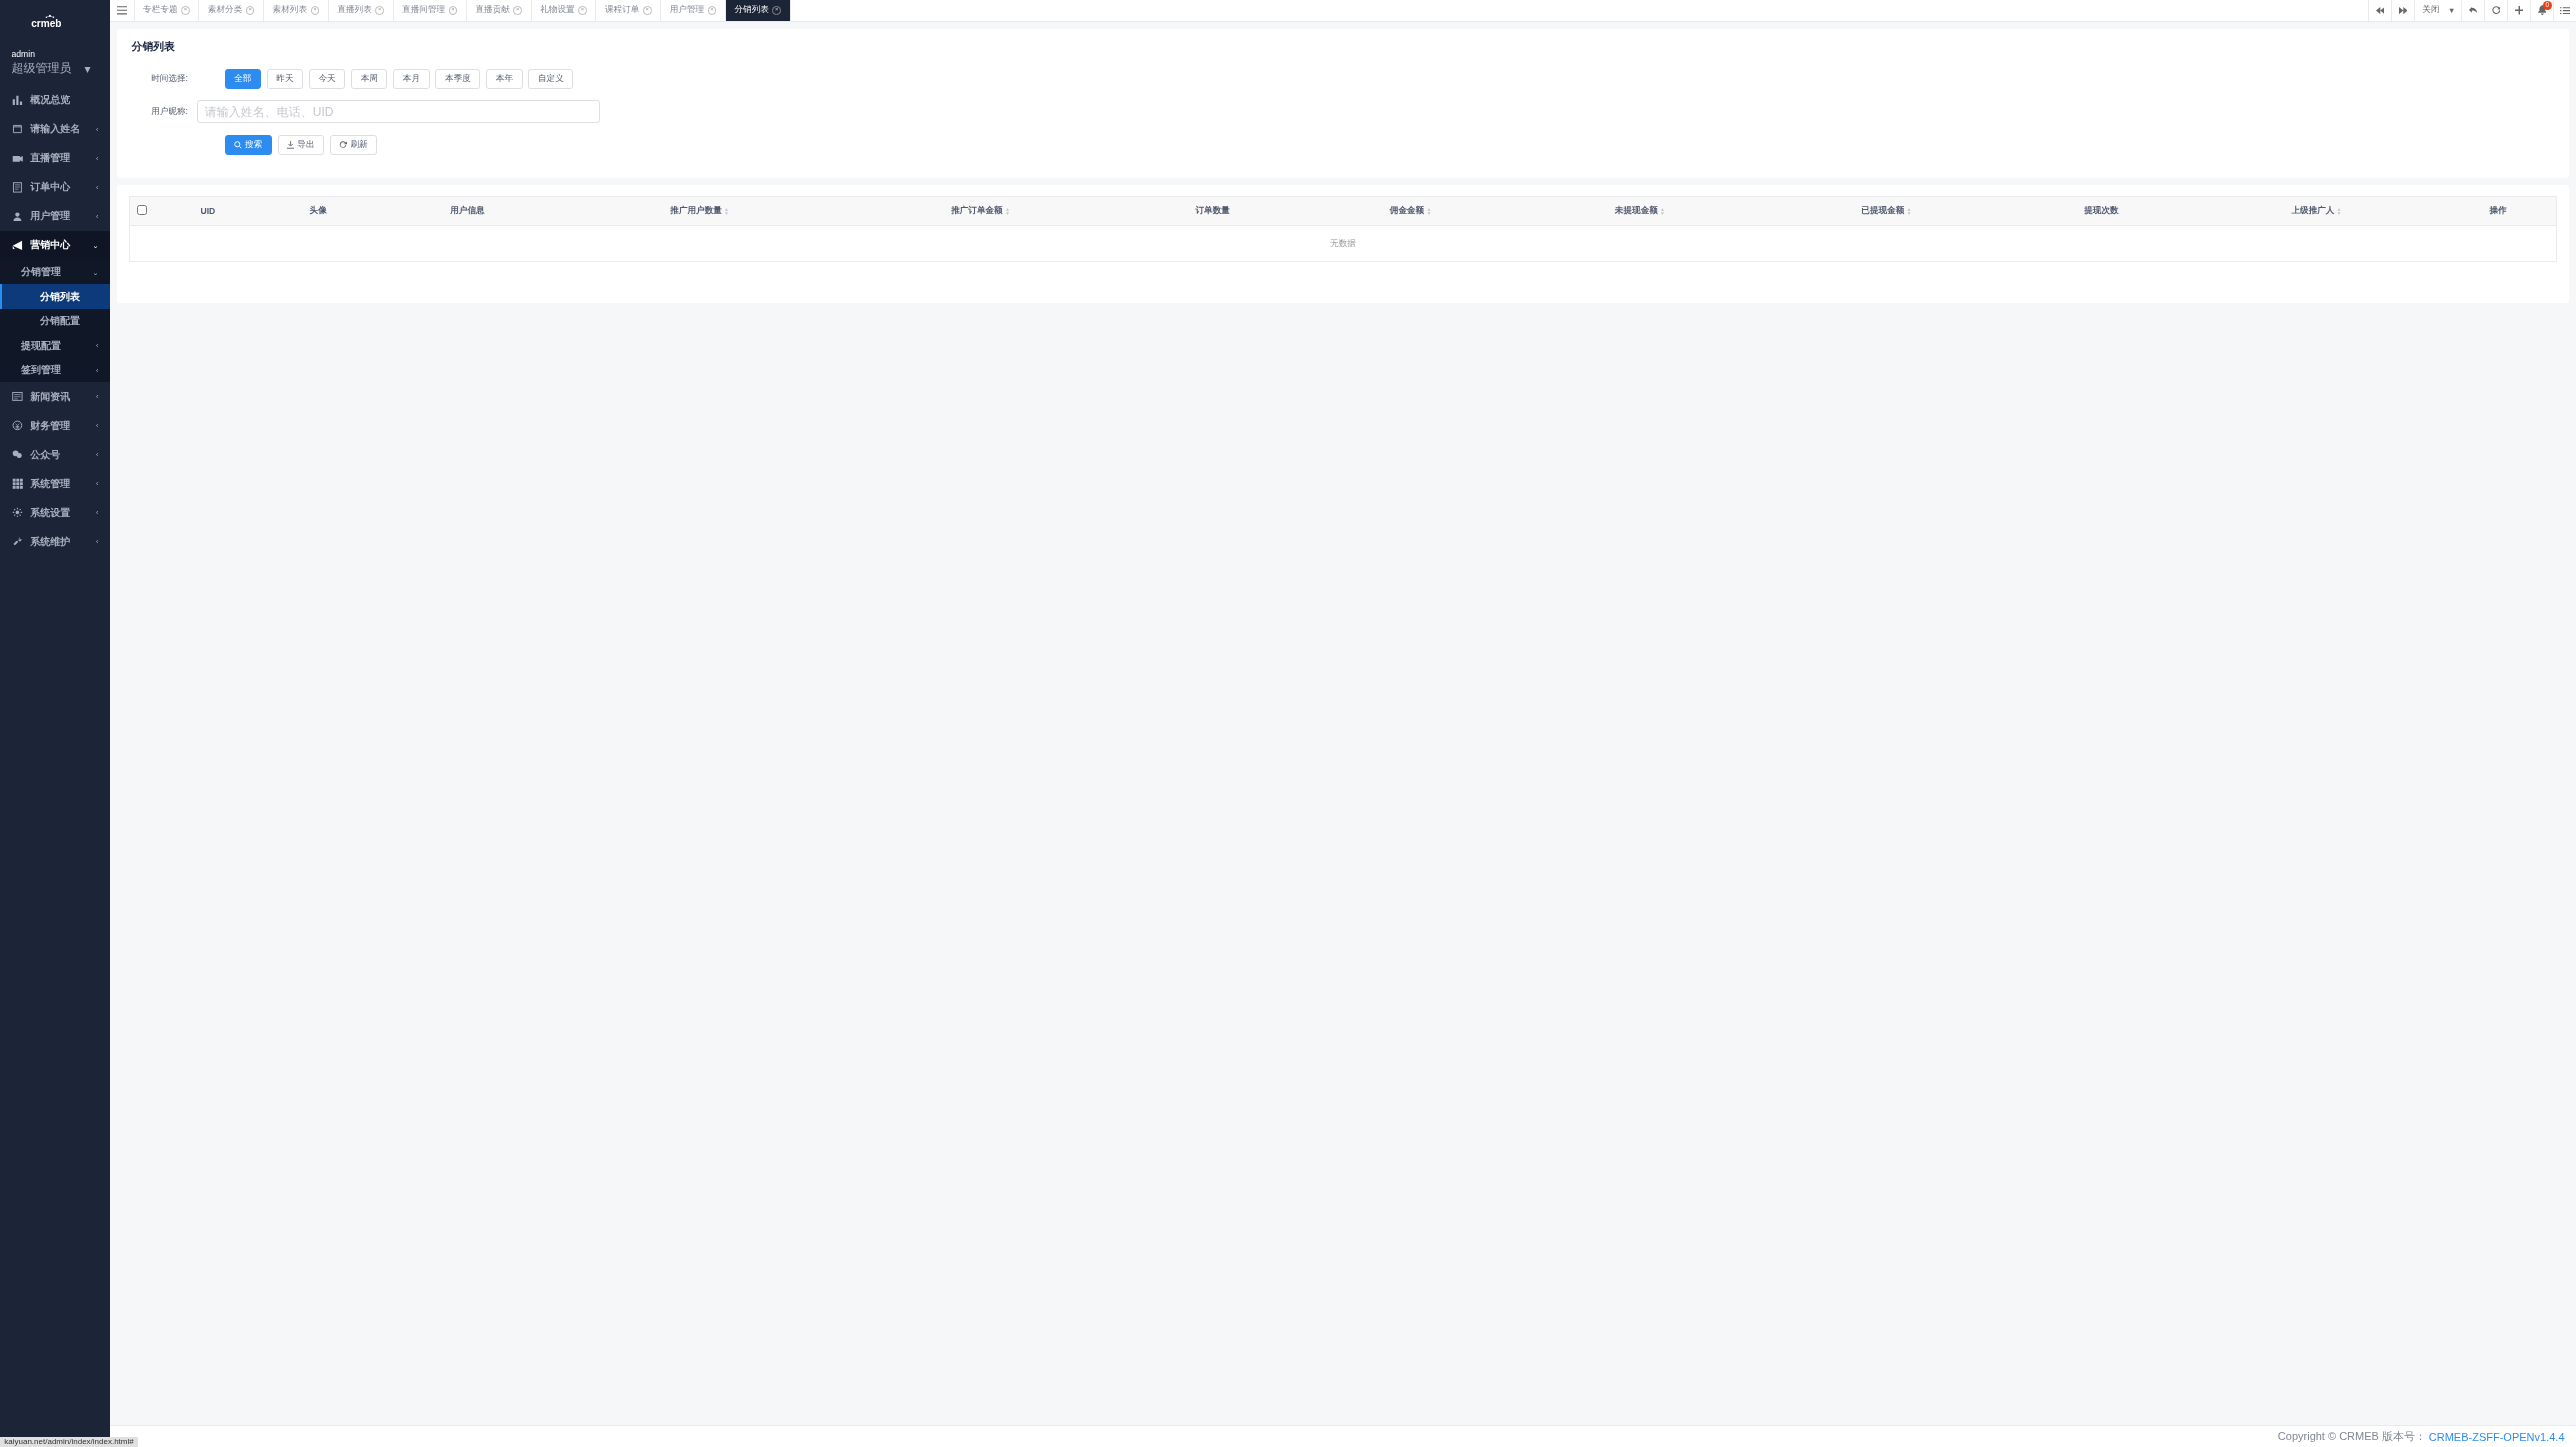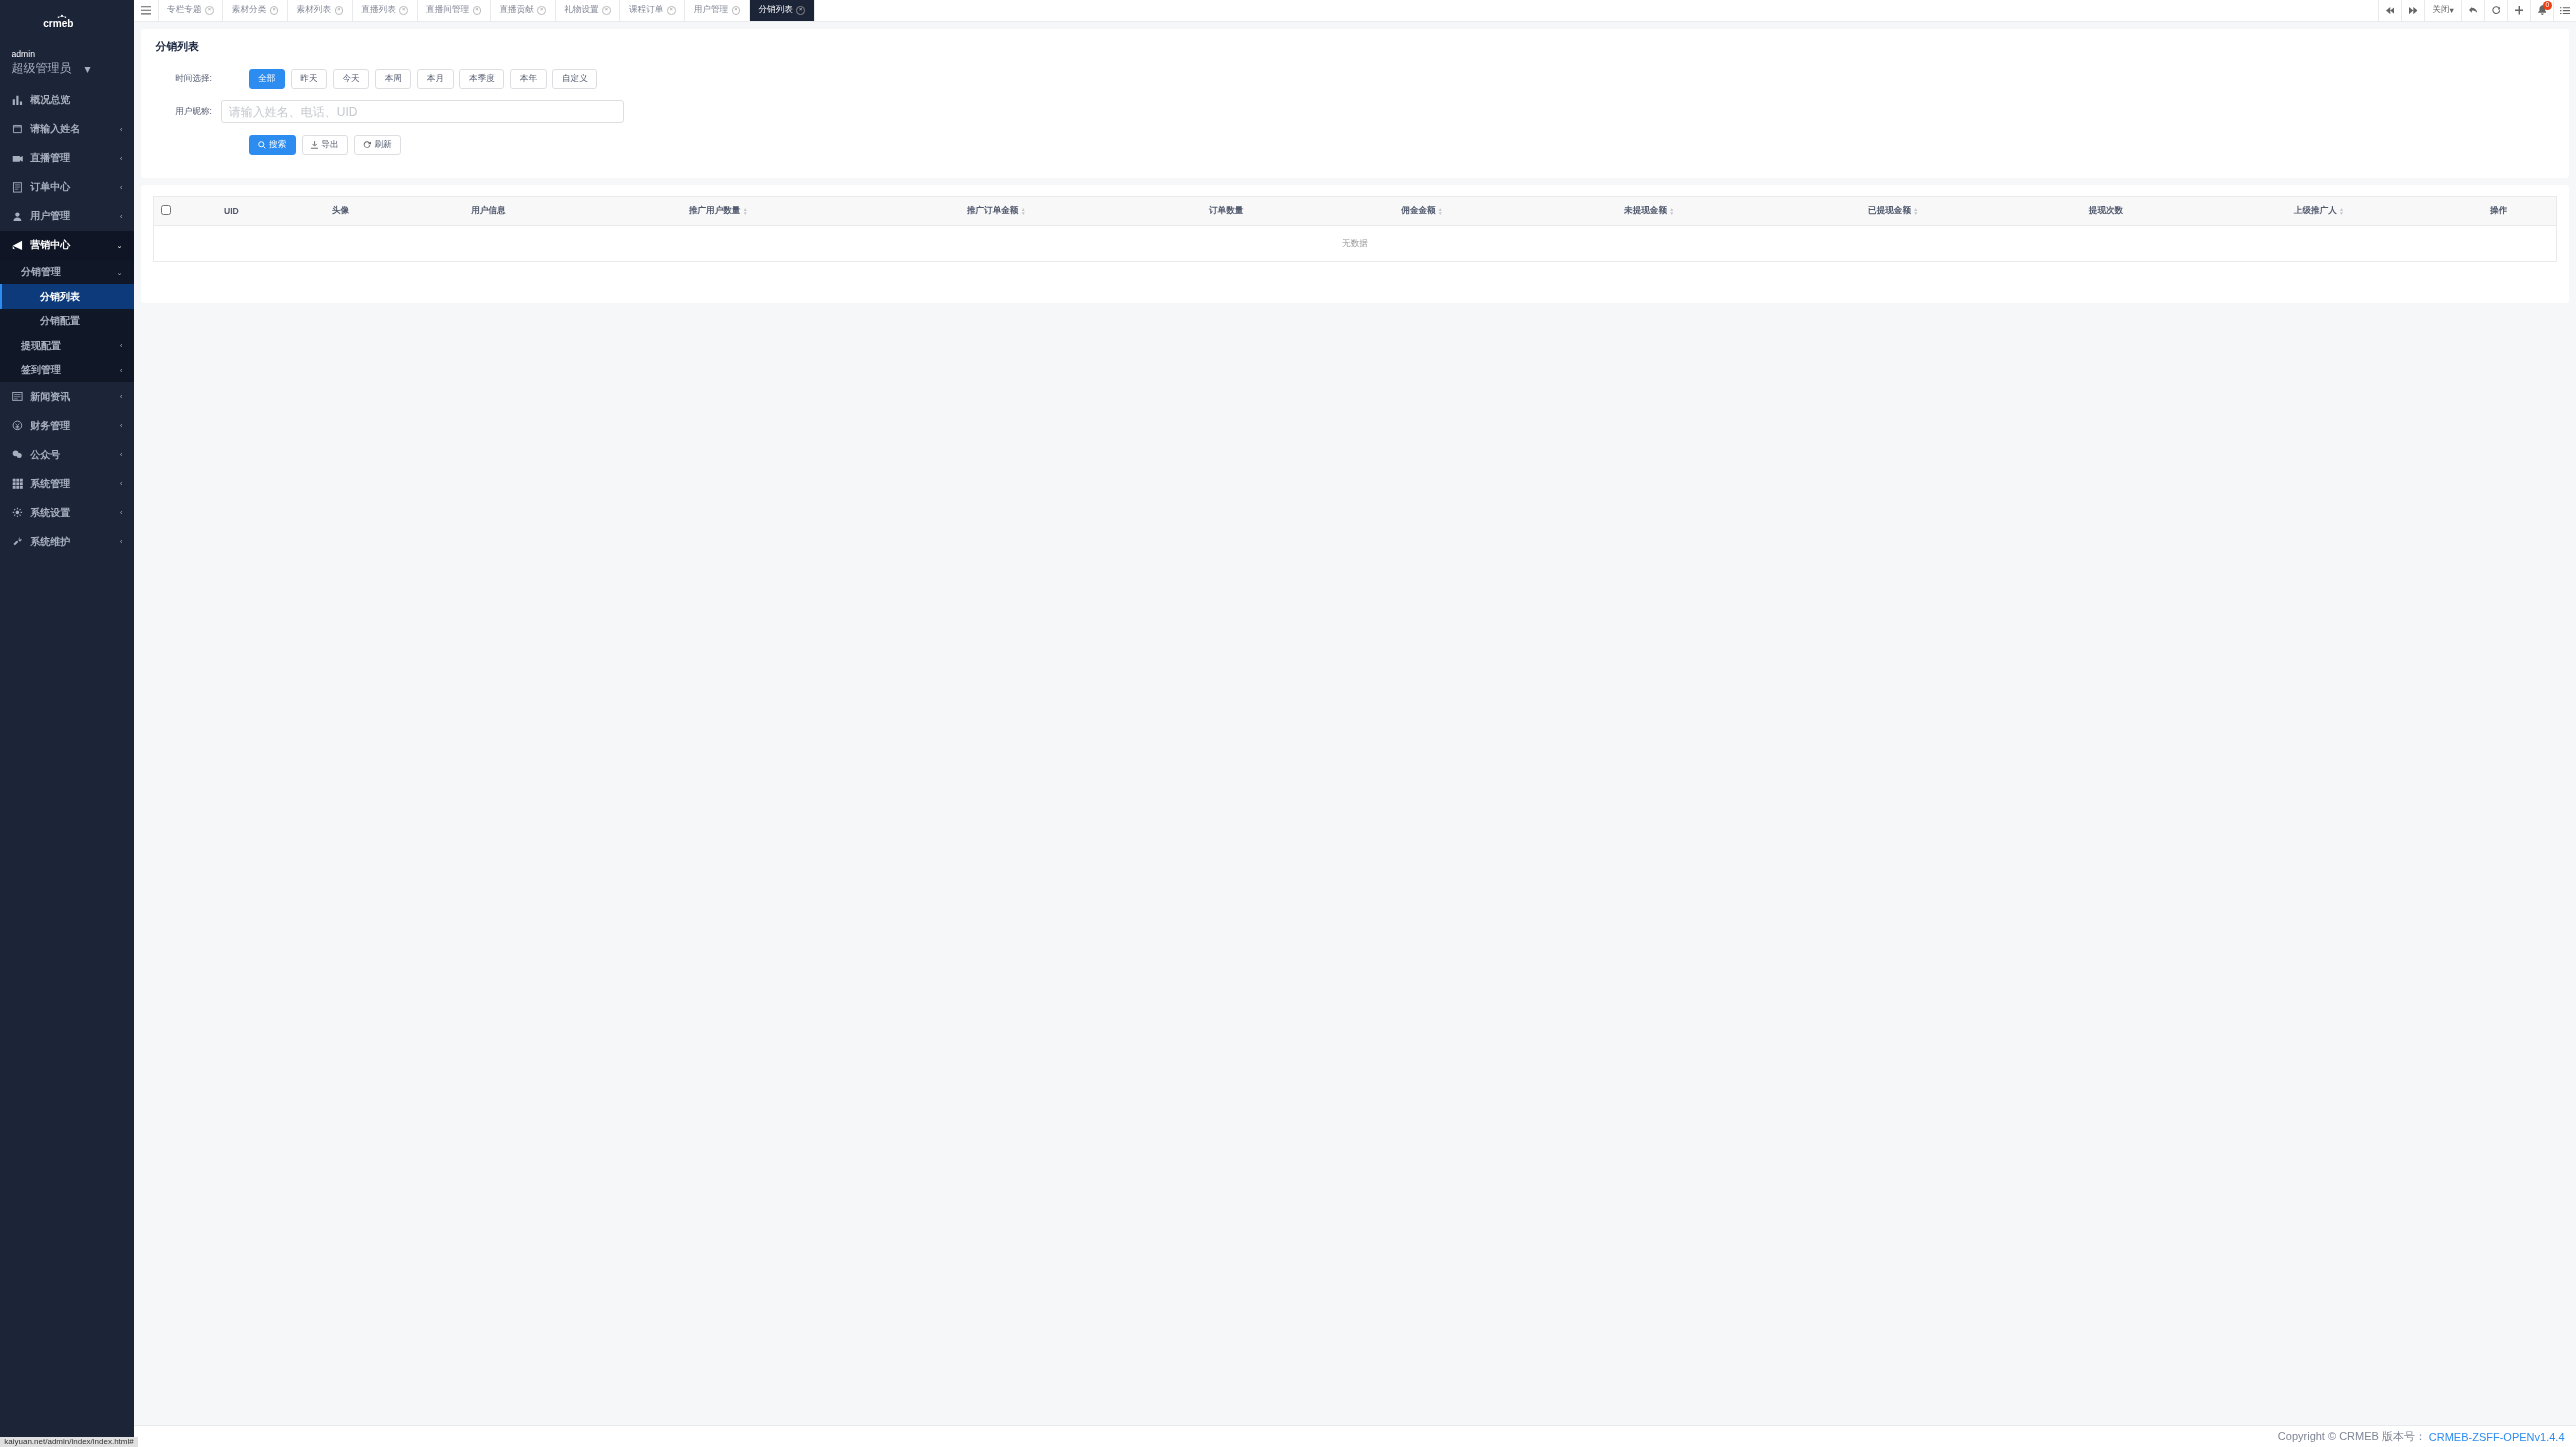--- a/index.html
+++ b/index.html
@@ -1,18 +1,18 @@
 <!DOCTYPE html>
 <html style="font-size:11.5px"><head>
 <meta charset="utf-8">
 <style>
 *{box-sizing:border-box;margin:0;padding:0;}
 body{font-family:"Helvetica Neue",Arial,"Microsoft YaHei",sans-serif;font-size:9.4px;color:#515a6e;background:#f5f7f9;overflow:hidden;}
 .app{display:flex;height:100vh;width:100vw;}
-.sidebar{width:134px;background:#1c2438;color:#a7aebd;display:flex;flex-direction:column;flex-shrink:0;}
+.sidebar{width:110px;background:#1c2438;color:#a7aebd;display:flex;flex-direction:column;flex-shrink:0;}
 .logo{height:43px;display:flex;align-items:center;justify-content:center;}
 .logo-svg{color:#fff;}
 .user-block{padding:5.8px 11.5px 8.6px;}
 .user-name{color:#fff;font-size:8.6px;font-weight:500;}
 .user-role{color:#a7aebd;font-size:12px;margin-top:1.4px;display:flex;align-items:center;gap:13px;cursor:pointer;}
 .menu{flex:1;overflow-y:auto;}
 .menu-item{display:flex;align-items:center;height:29px;padding:0 11.5px;color:#a7aebd;cursor:pointer;position:relative;}
 .menu-item.active{background:#0f1524;color:#fff;}
 .menu-item .mi-icon{width:11.5px;height:11.5px;margin-right:7.2px;display:inline-flex;align-items:center;justify-content:center;}
 .menu-item .mi-label{flex:1;font-size:10px;font-weight:bold;}
@@ -25,21 +25,21 @@
 .main{flex:1;display:flex;flex-direction:column;min-width:0;}
 .topbar{height:21.6px;background:#fff;border-bottom:0.7px solid #e8eaec;display:flex;align-items:stretch;}
 .hamburger{width:24.5px;display:flex;align-items:center;justify-content:center;border-right:0.7px solid #e8eaec;cursor:pointer;color:#666;}
 .tabs{display:flex;flex:1;overflow:hidden;}
 .tab{display:flex;align-items:center;padding:0 8.6px;border-right:0.7px solid #e8eaec;font-size:8.6px;color:#808695;cursor:pointer;gap:3.6px;white-space:nowrap;}
 .tab.active{background:#1c2438;color:#fff;}
 .tab .tab-close{width:8.6px;height:8.6px;border-radius:50%;border:0.7px solid #bbb;display:inline-flex;align-items:center;justify-content:center;font-size:5.8px;line-height:1;color:#999;}
 .tab.active .tab-close{border-color:#888;color:#ccc;}
 .top-actions{display:flex;align-items:stretch;}
 .top-btn{width:23px;border-left:0.7px solid #e8eaec;display:flex;align-items:center;justify-content:center;cursor:pointer;color:#666;font-size:8.6px;position:relative;}
-.top-btn.wide{width:auto;padding:0 7.2px;gap:0;}
+.top-btn.wide{width:auto;padding:0 7.2px;gap:10px;}
 .badge{position:absolute;top:1.4px;right:1.4px;background:#ed4014;color:#fff;font-size:6.5px;border-radius:5px;padding:0 2.2px;min-width:8.6px;height:8.6px;line-height:8.6px;text-align:center;}
 .page{flex:1;padding:7.2px;overflow:auto;background:#f5f7f9;}
 .card{background:#fff;border-radius:2.9px;padding:11.5px 14.4px;margin-bottom:7.2px;}
 .page-title{font-size:10.8px;font-weight:600;color:#17233d;margin-bottom:14.4px;}
 .form-row{display:flex;align-items:center;margin-bottom:11.5px;}
 .form-label{width:65px;text-align:right;padding-right:8.6px;font-size:8.6px;color:#515a6e;}
 .btn-group{display:flex;gap:5.8px;flex-wrap:wrap;padding-left:28px;}
 .btn{height:21.6px;padding:0 10px;border:0.7px solid #dcdee2;background:#fff;border-radius:2.9px;font-size:8.6px;color:#515a6e;cursor:pointer;display:inline-flex;align-items:center;gap:2.9px;}
 .btn.primary{background:#2d8cf0;border-color:#2d8cf0;color:#fff;}
 .btn.small{height:20px;padding:0 8.6px;}

